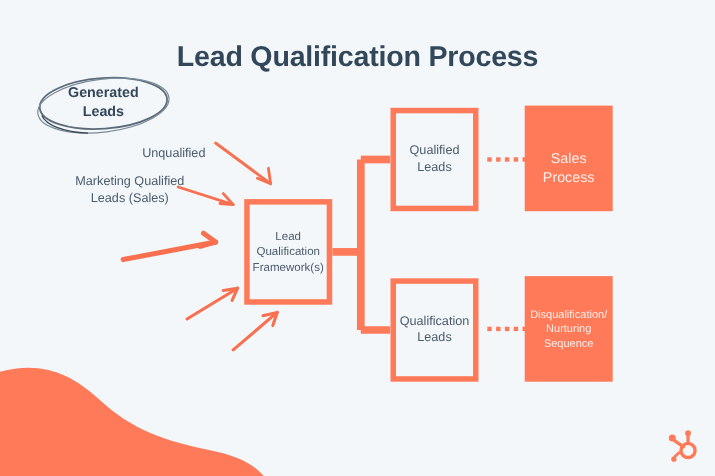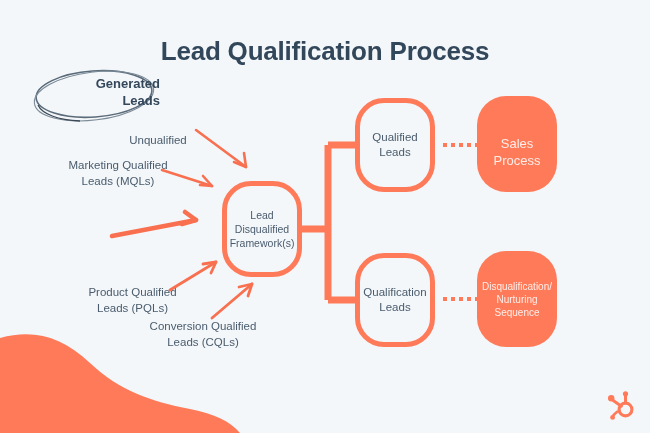--- a/index.html
+++ b/index.html
@@ -44,21 +44,21 @@
     left: 28px;
     top: 67px;
     width: 132px;
     height: 55px;
   }
   .generated-text {
     position: absolute;
     left: 0;
     top: 8px;
     width: 132px;
-    text-align: right;
+    text-align: center;
     font-size: 13px;
     font-weight: bold;
     color: #33475B;
     line-height: 17px;
   }
   .scribble {
     position: absolute;
     left: 0;
     top: 0;
     width: 132px;
@@ -71,21 +71,20 @@
     line-height: 15.5px;
     text-align: center;
   }
   .box {
     position: absolute;
     box-sizing: border-box;
     display: flex;
     align-items: center;
     justify-content: center;
     text-align: center;
-    border-radius: 29px;
   }
   .box-outline {
     border: 5px solid #FF7A59;
     background: #F3F7FA;
     color: #4A5C6D;
   }
   .box-filled {
     background: #FF7A59;
     color: #FFEDE8;
   }
@@ -178,27 +177,21 @@
     </svg>
     <div class="generated-text">
       <div>Generated</div>
       <div>Leads</div>
     </div>
   </div>
 
   <div class="lbl" style="left:108px; top:133px; width:100px;text-align:center;">Unqualified</div>
   <div class="lbl" style="left:58px; top:158px; width:120px;">Marketing
 Qualified Leads
-(MQLs)</div>
-  <div class="lbl" style="left:80px; top:285px; width:105px;">Product
-Qualified
-Leads (PQLs)</div>
-  <div class="lbl" style="left:148px; top:319px; width:110px;">Conversion
-Qualified
-Leads (CQLs)</div>
+(Sales)</div>
 
   <svg class="connector-svg" viewBox="0 0 650 433">
     <path d="M302,229 L328,229" stroke="#FF7A59" stroke-width="7" fill="none"></path>
     <path d="M328,145 L328,300" stroke="#FF7A59" stroke-width="7" fill="none"></path>
     <path d="M328,145 L355,145" stroke="#FF7A59" stroke-width="7" fill="none"></path>
     <path d="M328,300 L355,300" stroke="#FF7A59" stroke-width="7" fill="none"></path>
   </svg>
 
   <svg class="arrows-svg" viewBox="0 0 650 433">
     <g stroke="#F8704F" fill="none" stroke-linecap="round" stroke-linejoin="round">
@@ -215,21 +208,21 @@
       <path d="M170,290 L216,262" stroke-width="2.8"></path>
       <path d="M216,262 L203,264 M216,262 L211,273" stroke-width="2.8"></path>
 
       <path d="M212,318 L252,284" stroke-width="2.8"></path>
       <path d="M252,284 L239,287 M252,284 L248,296" stroke-width="2.8"></path>
     </g>
   </svg>
 
   <div class="box box-outline" id="box-center">
     <span style="white-space:pre-line;">Lead
-Disqualified
+Qualification
 Framework(s)</span>
   </div>
 
   <div class="box box-outline" id="box-qualified">
     <span style="white-space:pre-line;">Qualified
 Leads</span>
   </div>
 
   <div class="box box-outline" id="box-disqualified">
     <span style="white-space:pre-line;">Qualification

